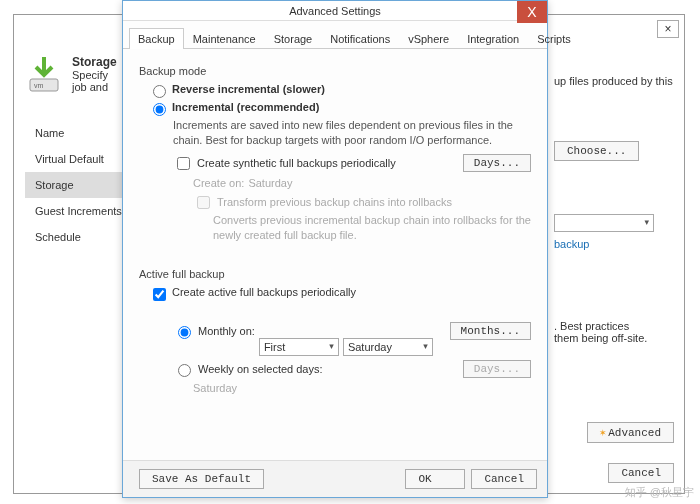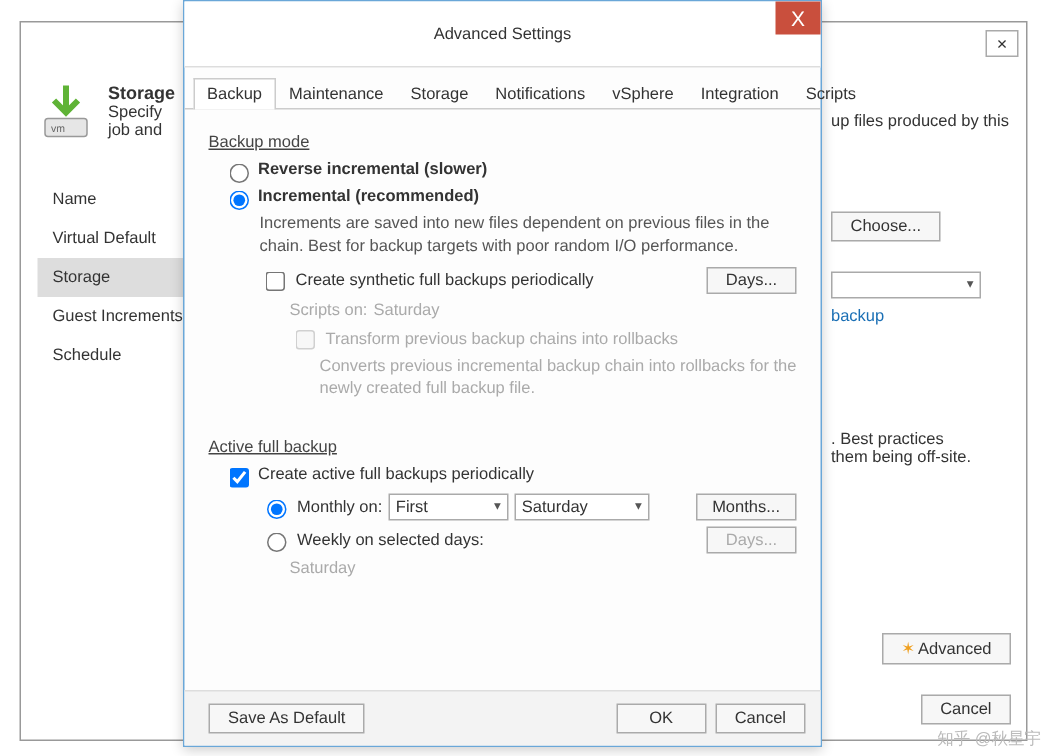--- a/index.html
+++ b/index.html
@@ -61,30 +61,32 @@
     width: 140px;
     color: #333;
   }
   .right-panel .txt { margin-bottom: 4px; }
   .btn {
     display: inline-block;
     border: 1px solid #aaa;
     background: #f7f7f7;
     padding: 3px 12px;
     min-width: 60px;
-    text-align: center;
-    font-size: 11px;
+    text-align: left;
+    font-size: 11px;
+    font-family: Liberation Mono, monospace;
   }
   .select {
     display: inline-block;
     border: 1px solid #aaa;
     background: #fff;
     padding: 2px 4px;
     min-width: 100px;
     position: relative;
+    margin-top: 33px;
   }
   .select::after {
     content: "▾";
     position: absolute;
     right: 4px; top: 2px;
     font-size: 9px;
     color: #555;
   }
   .right-btns {
     position: absolute;
@@ -97,21 +99,21 @@
   
   .dialog {
     position: absolute;
     left: 122px; top: 0;
     width: 426px; height: 498px;
     border: 1px solid #6aa7d8;
     background: #fdfdfd;
     box-shadow: 0 2px 8px rgba(0,0,0,0.2);
   }
   .titlebar {
-    height: 44px;
+    height: 20px;
     background: #fff;
     border-bottom: 1px solid #ddd;
     display: flex;
     align-items: center;
     justify-content: center;
     position: relative;
     color: #333;
   }
   .titlebar .close {
     position: absolute;
@@ -140,21 +142,21 @@
   }
   .tab.active {
     border-color: #ccc;
     background: #fff;
   }
   .content {
     padding: 10px 16px 0 16px;
     height: 404px;
     position: relative;
   }
-  .section-label { color: #444; margin: 6px 0 6px 0; text-decoration: underline; }
+  .section-label { color: #444; margin: 6px 0 6px 0; }
   .radio-row, .check-row {
     display: flex;
     align-items: flex-start;
     margin: 3px 0 2px 14px;
   }
   .radio-row input, .check-row input { margin: 2px 6px 0 0; }
   .opt-head { font-weight: bold; }
   .opt-desc {
     color: #555;
     margin: 1px 0 6px 34px;
@@ -264,21 +266,21 @@
     </div>
     <div class="opt-desc">Increments are saved into new files dependent on previous files in the chain. Best for backup targets with poor random I/O performance.</div>
 
     <div class="subrow">
       <input type="checkbox" style="">
       <span>Create synthetic full backups periodically</span>
       <span class="fill"></span>
       <span class="btn sm">Days...</span>
     </div>
     <div class="subrow disabled" style="margin-left:54px;">
-      <span>Scripts on:</span>
+      <span>Create on:</span>
       <span>Saturday</span>
     </div>
     <div class="subrow disabled" style="margin-left:54px;">
       <input type="checkbox" disabled="" style="">
       <span>Transform previous backup chains into rollbacks</span>
     </div>
     <div class="opt-desc disabled" style="margin-left:74px;">Converts previous incremental backup chain into rollbacks for the newly created full backup file.</div>
 
     <div style="height:14px"></div>
     <div class="section-label">Active full backup</div>

